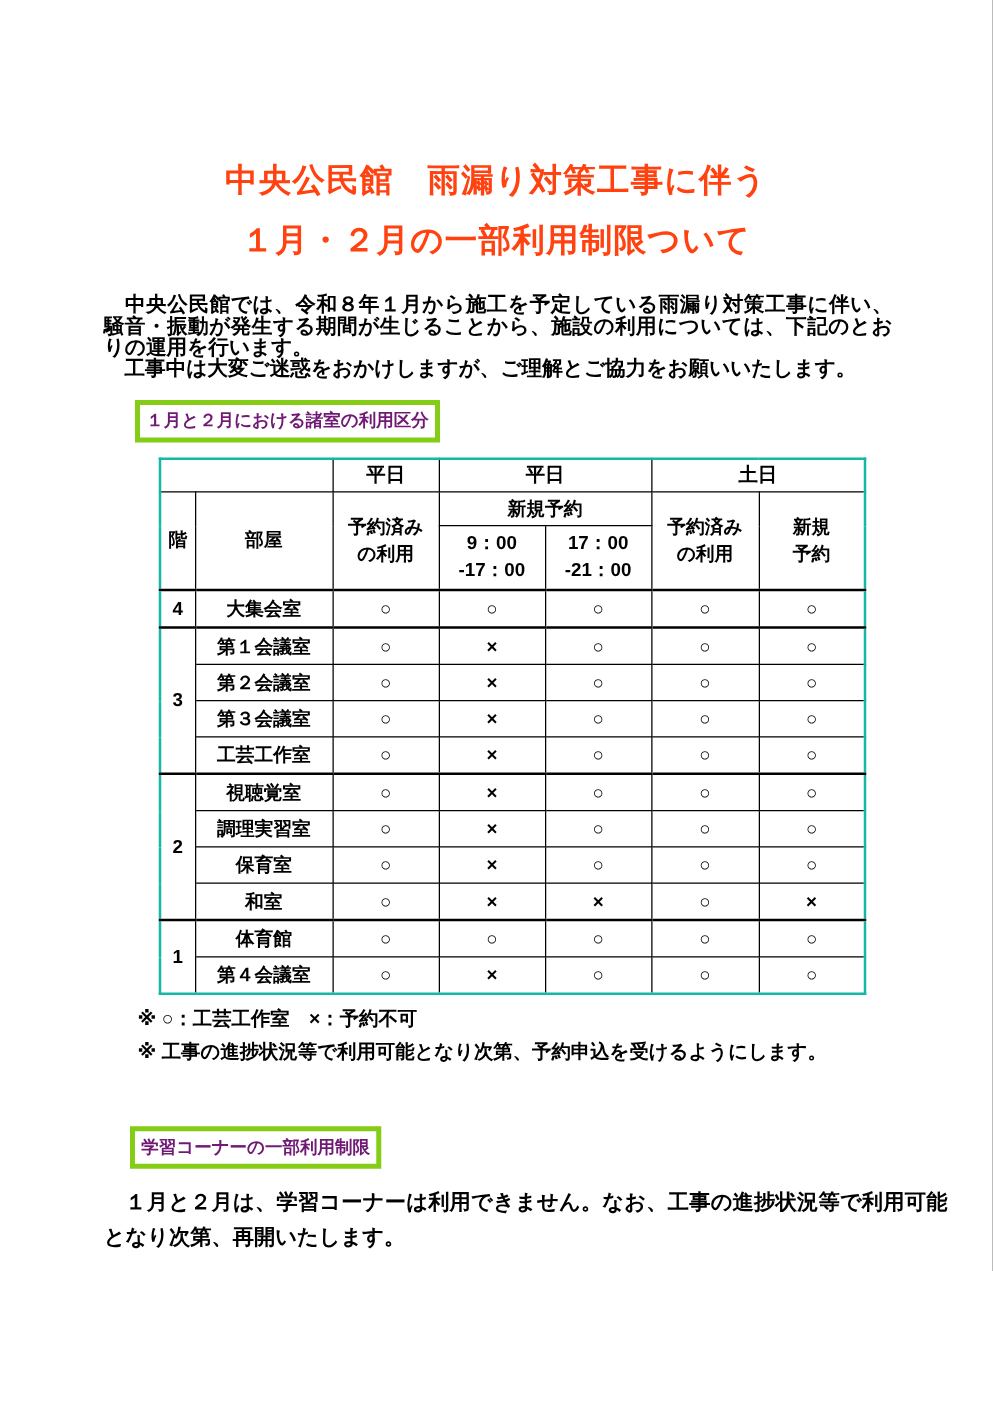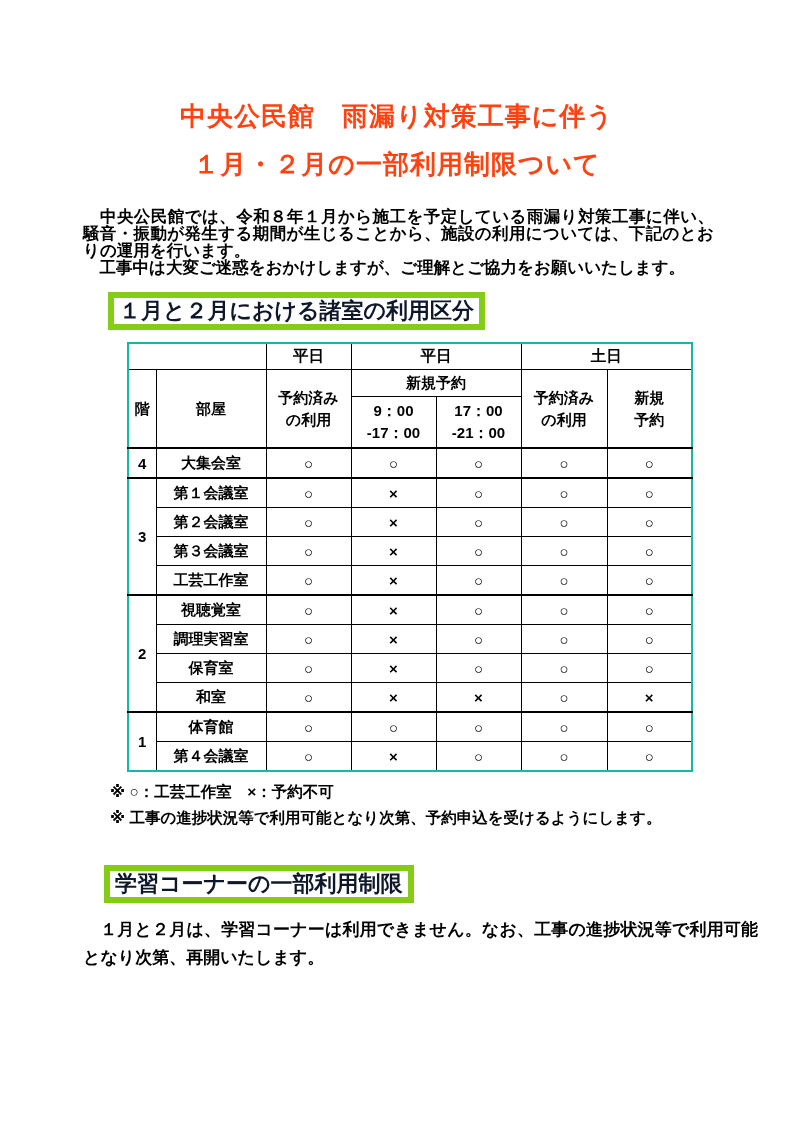--- a/index.html
+++ b/index.html
@@ -8,45 +8,45 @@
     width:794px;height:1123px;
     margin:0 auto;
     background:#ffffff;
     font-family:"Liberation Sans","DejaVu Sans",sans-serif;
     font-weight:bold;
     color:#000;
     overflow:hidden;
   }
   
   .doc-title{
-    padding-top:92px;
+    padding-top:120px;
     text-align:center;
     font-size:26px;
     line-height:48px;
     color:#FF4210;
     letter-spacing:1px;
   }
   
   .intro{
     margin:20px 80px 0 83px;
     font-size:16.5px;
     line-height:17px;
   }
   .intro p{margin:0;text-align:justify;}
   
   .sec-head{
     display:inline-block;
     margin:16px 0 0 108px;
-    border:6px solid #84cc16;
+    border:4px solid #84cc16;
     padding:2px 5px 3px 5px;
-    font-size:22px;
-    color:#0f172a;
+    font-size:14px;
+    color:#701a75;
     line-height:21px;
   }
-  .sec-head.second{margin-left:104px;margin-top:34px;}
+  .sec-head.second{margin-left:104px;margin-top:46px;}
   
   table.usage{
     margin:12px 0 0 127px;
     border-collapse:collapse;
     table-layout:fixed;
     border:2px solid #14b8a6;
     font-size:15px;
   }
   table.usage th,table.usage td{
     border:1px solid #000;

